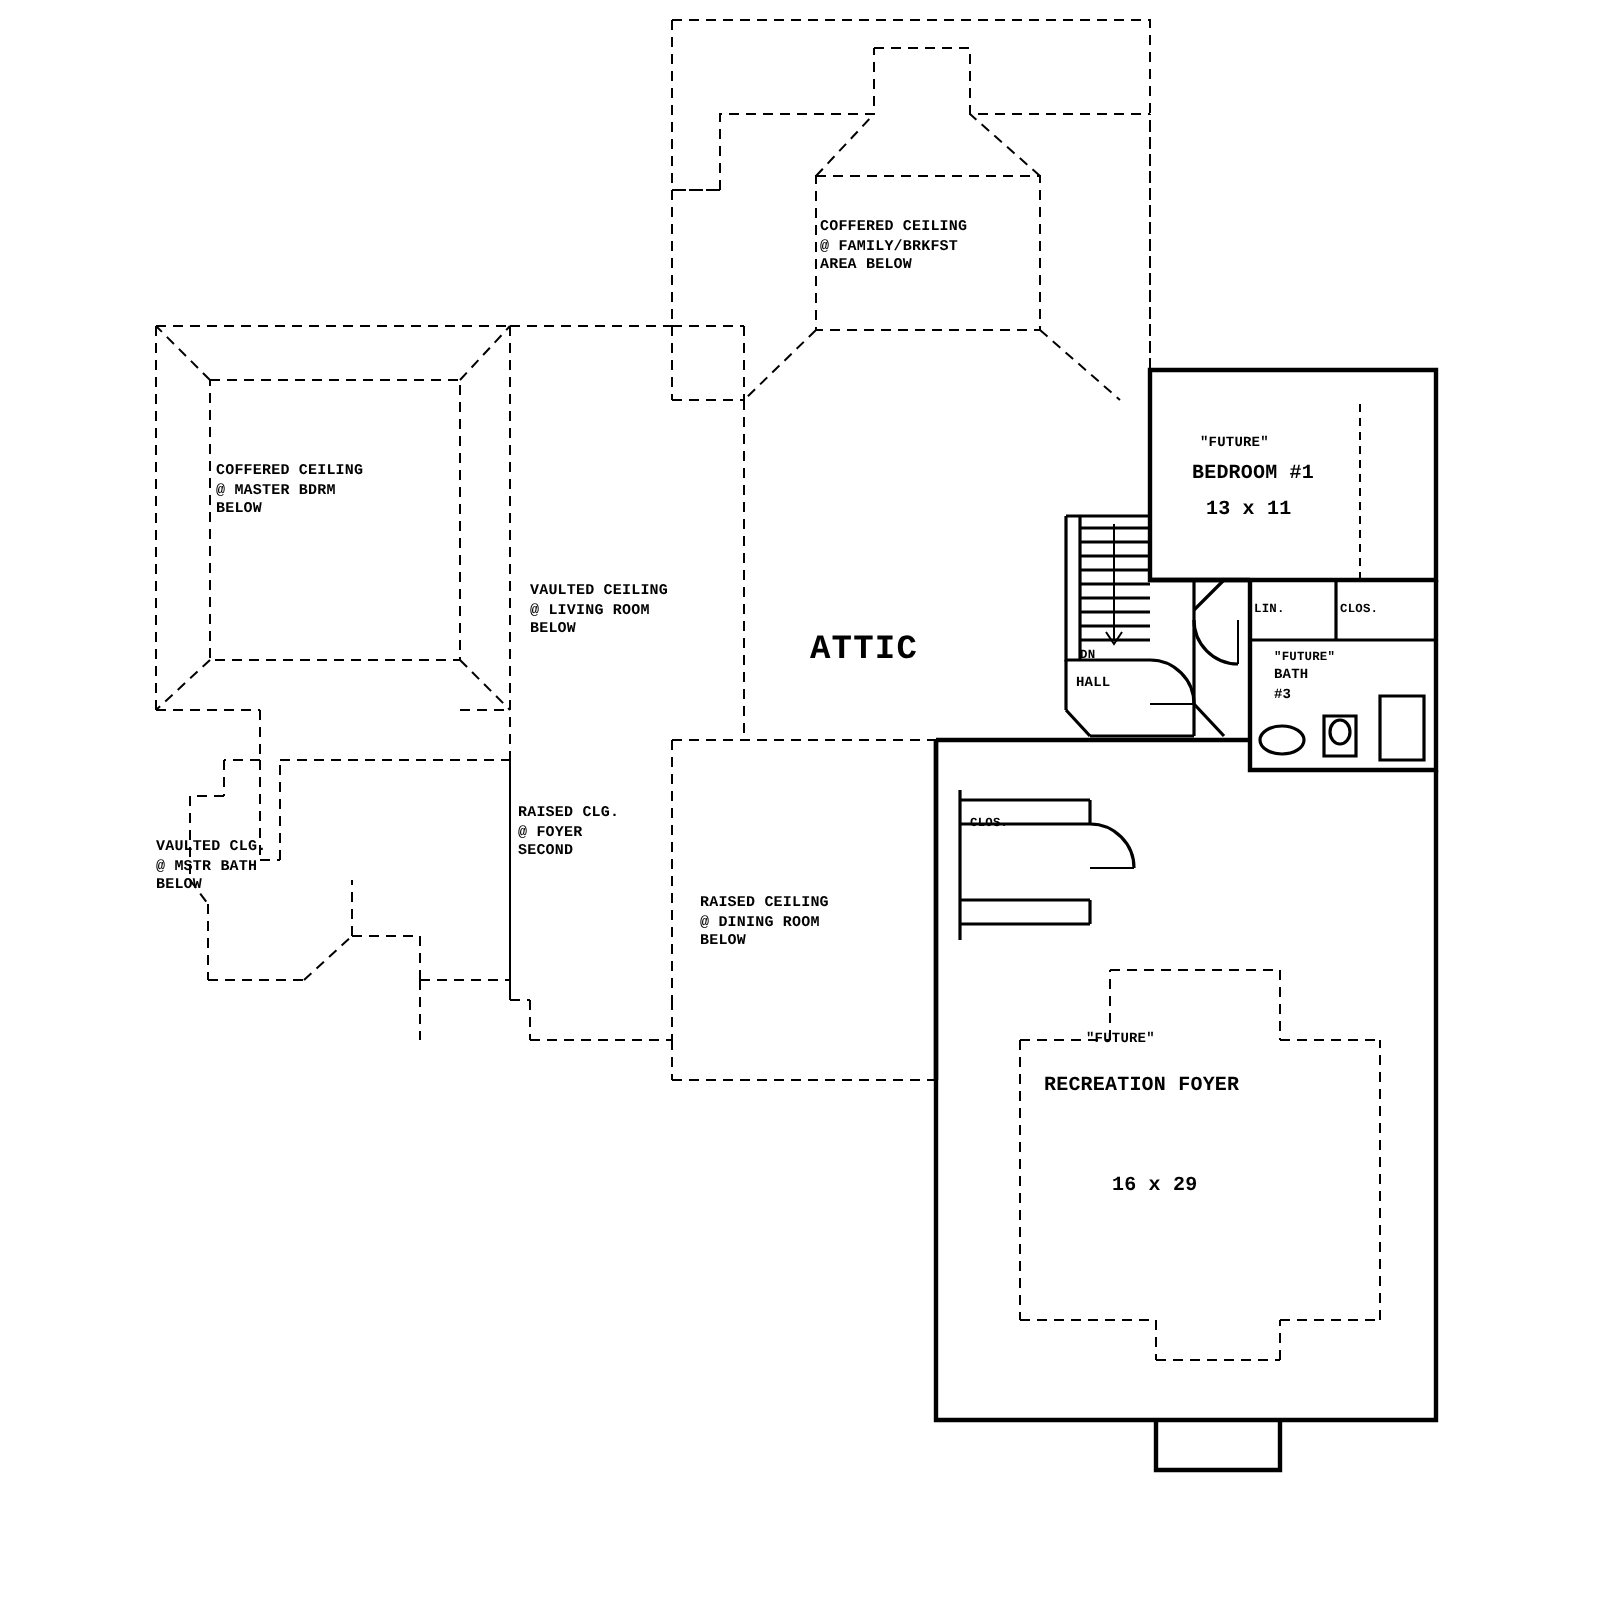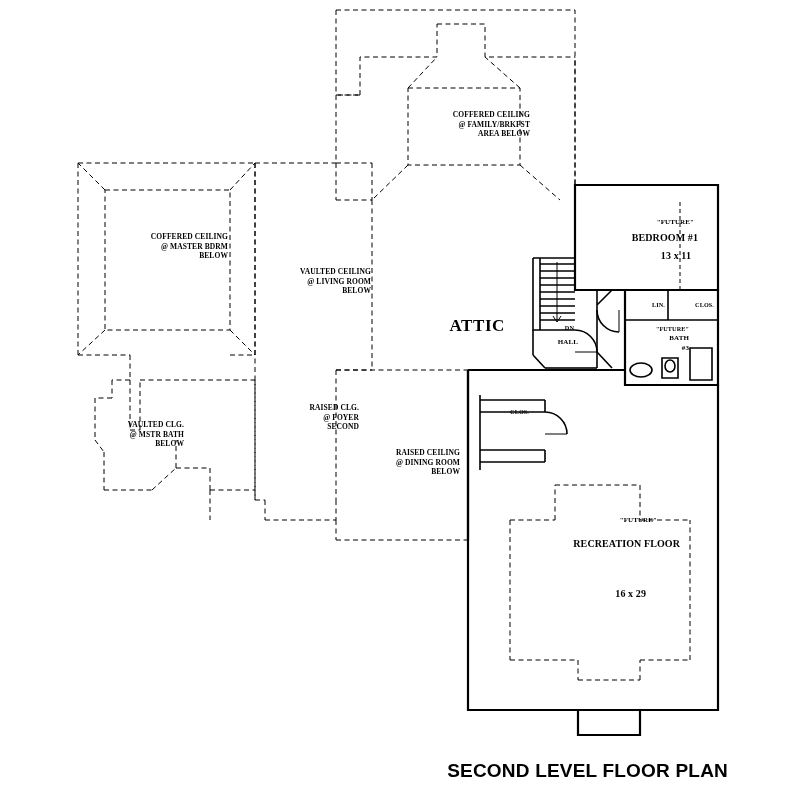--- a/index.html
+++ b/index.html
@@ -22,24 +22,24 @@
     height: 800px;
   }
   svg#floorplan {
     position: absolute;
     left: 0; top: 0;
     width: 800px;
     height: 800px;
   }
   .label {
     position: absolute;
-    text-align: right;
+    text-align: left;
     line-height: 1.28;
     white-space: pre-line;
-    font-family: Liberation Serif, serif;
+    font-family: Liberation Mono, monospace;
     color: #000;
     letter-spacing: 0.1px;
   }
   .lbl-dashed {
     font-size: 7.5px;
     font-weight: bold;
   }
   .lbl-room {
     font-size: 10px;
     font-weight: bold;
@@ -247,21 +247,21 @@
   </svg>
 
   <div class="label lbl-dashed" style="left:410px; top:110px; width:120px;">COFFERED CEILING
 @ FAMILY/BRKFST
 AREA BELOW</div>
 
   <div class="label lbl-dashed" style="left:108px; top:232px; width:120px;">COFFERED CEILING
 @ MASTER BDRM
 BELOW</div>
 
-  <div class="label lbl-dashed" style="left:265px; top:267px; width:106px;">VAULTED CEILING
+  <div class="label lbl-dashed" style="left:265px; top:292px; width:106px;">VAULTED CEILING
 @ LIVING ROOM
 BELOW</div>
 
   <div class="label lbl-dashed" style="left:78px; top:420px; width:106px;">VAULTED CLG.
 @ MSTR BATH
 BELOW</div>
 
   <div class="label lbl-dashed" style="left:259px; top:403px; width:100px;">RAISED CLG.
 @ FOYER
 SECOND</div>
@@ -282,17 +282,16 @@
   <div class="label lbl-tiny" style="left:637px; top:325px; width:52px;">"FUTURE"</div>
   <div class="label lbl-small" style="left:637px; top:334px; width:52px;">BATH</div>
   <div class="label lbl-small" style="left:637px; top:344px; width:52px;">#3</div>
 
   <div class="label lbl-tiny" style="left:540px; top:324px; width:34px;">DN</div>
   <div class="label lbl-small" style="left:538px; top:338px; width:40px;">HALL</div>
 
   <div class="label lbl-tiny" style="left:485px; top:408px; width:44px;">CLOS.</div>
 
   <div class="label lbl-small" style="left:543px; top:516px; width:114px;">"FUTURE"</div>
-  <div class="label lbl-room" style="left:522px; top:538px; width:158px;">RECREATION FLOOR</div>
+  <div class="label lbl-room" style="left:522px; top:538px; width:158px;">RECREATION FOYER</div>
   <div class="label lbl-room" style="left:556px; top:556px; width:90px;margin-top:32px;">16 x 29</div>
 
-  <div id="plan-title">SECOND LEVEL FLOOR PLAN</div>
 </div>
 
 </body></html>

